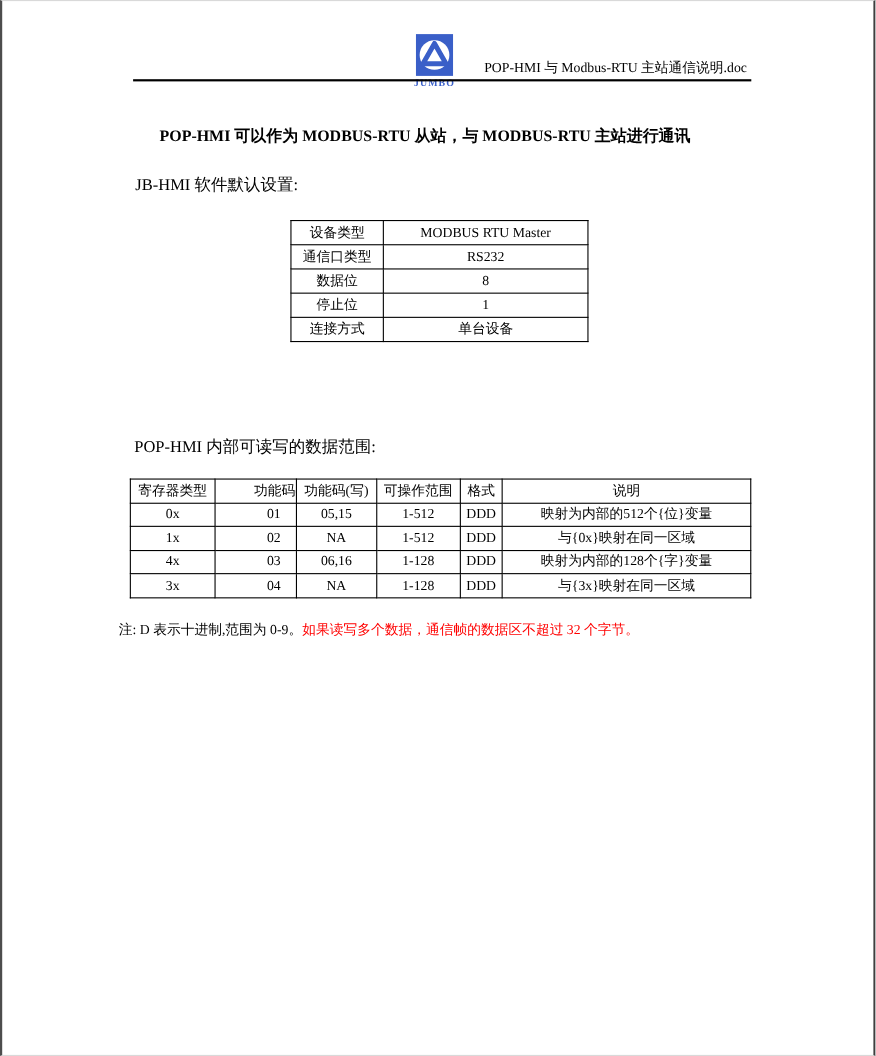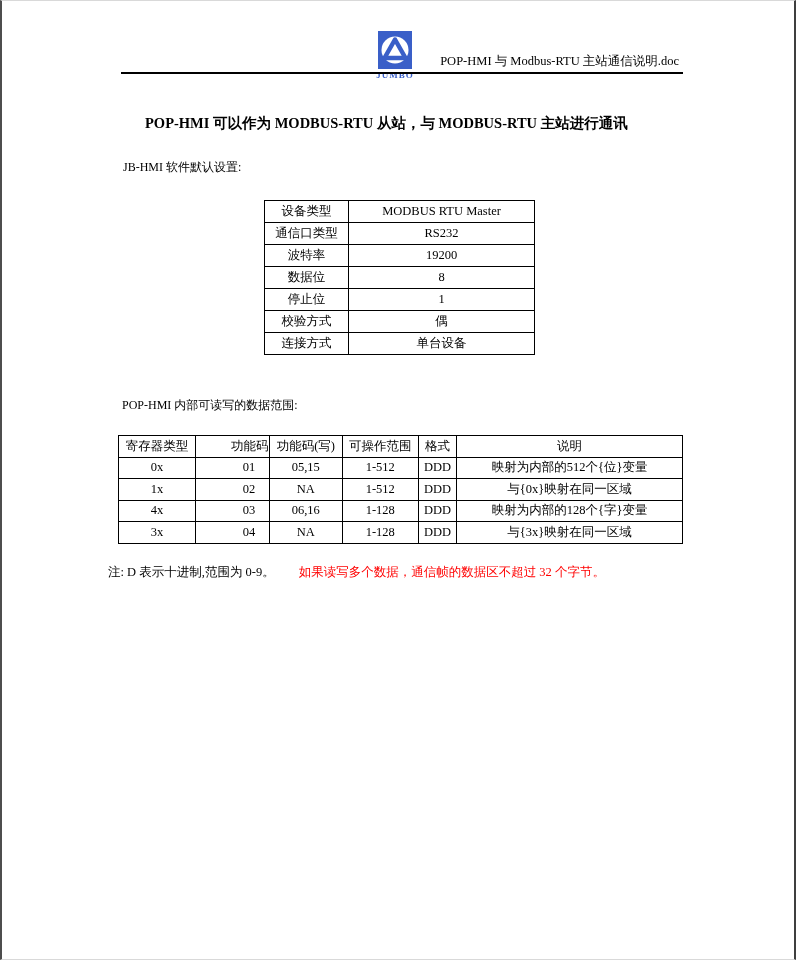--- a/index.html
+++ b/index.html
@@ -17,41 +17,41 @@
   .logo-wrap { position:absolute; left:373px; top:30px; width:40px; text-align:center; }
   .logo-svg { display:block; margin:0 auto; }
   .logo-label { display:block; margin-top:1px; font-size:9px; font-weight:bold; letter-spacing:1px; color:#3a5fc8; font-family:"Liberation Serif","DejaVu Serif",serif; }
   .header-filename {
     position:absolute; top:52px; right:115px;
     font-size:12.5px; white-space:nowrap;
   }
   .header-rule { position:absolute; left:119px; top:71px; width:562px; height:2px; background:#000; }
   
   .doc-title { position:absolute; left:143px; top:113px; font-size:14.5px; font-weight:bold; white-space:nowrap; }
-  .section-label { position:absolute; font-size:12px; white-space:nowrap; }
+  .section-label { position:absolute; font-size:15px; white-space:nowrap; }
   #sec1 { left:121px; top:158px; }
   #sec2 { left:120px; top:396px; }
   
   table { border-collapse:collapse; position:absolute; table-layout:fixed; }
   td, th { border:1px solid #000; text-align:center; vertical-align:middle; font-size:12.5px; font-weight:normal; padding:0 2px; overflow:hidden; white-space:nowrap; }
   #settings-table { left:262px; top:199px; width:271px; }
   #settings-table tr { height:22px; }
   #settings-table .c-label { width:84px; }
   #settings-table .c-value { width:186px; }
   #registers-table { left:116px; top:434px; width:565px; }
   #registers-table tr { height:21.5px; }
   #registers-table .c0 { width:76px;margin-left:48px; }
   #registers-table .c1 { width:73px;padding-left:35px; }
   #registers-table .c2 { width:72px; }
   #registers-table .c3 { width:75px;margin-top:20px; }
   #registers-table .c4 { width:38px; }
   #registers-table .c5 { width:223px; }
   
   .note { position:absolute; left:106px; top:563px; font-size:12.5px; white-space:nowrap; }
-  .note .red { color:#ff0000;margin-left:24px; }
+  .note .red { color:#ff0000; }
 </style>
 </head>
 <body>
 
 <div class="page">
 
   <div class="logo-wrap">
     <svg class="logo-svg" width="34" height="38" viewBox="0 0 34 38">
       <rect x="0" y="0" width="34" height="38" fill="#3a5fc8"></rect>
       <circle cx="17" cy="19" r="13.5" fill="#ffffff"></circle>
@@ -72,34 +72,26 @@
     <tbody>
       <tr>
         <td class="c-label">设备类型</td>
         <td class="c-value">MODBUS RTU Master</td>
       </tr>
       <tr>
         <td class="c-label">通信口类型</td>
         <td class="c-value">RS232</td>
       </tr>
       <tr>
-        <td class="c-label">波特率</td>
-        <td class="c-value">19200</td>
-      </tr>
-      <tr>
         <td class="c-label">数据位</td>
         <td class="c-value">8</td>
       </tr>
       <tr>
         <td class="c-label">停止位</td>
         <td class="c-value">1</td>
-      </tr>
-      <tr>
-        <td class="c-label">校验方式</td>
-        <td class="c-value">偶</td>
       </tr>
       <tr>
         <td class="c-label">连接方式</td>
         <td class="c-value">单台设备</td>
       </tr>
     </tbody>
   </table>
 
   <div class="section-label" id="sec2">POP-HMI 内部可读写的数据范围:</div>
 

